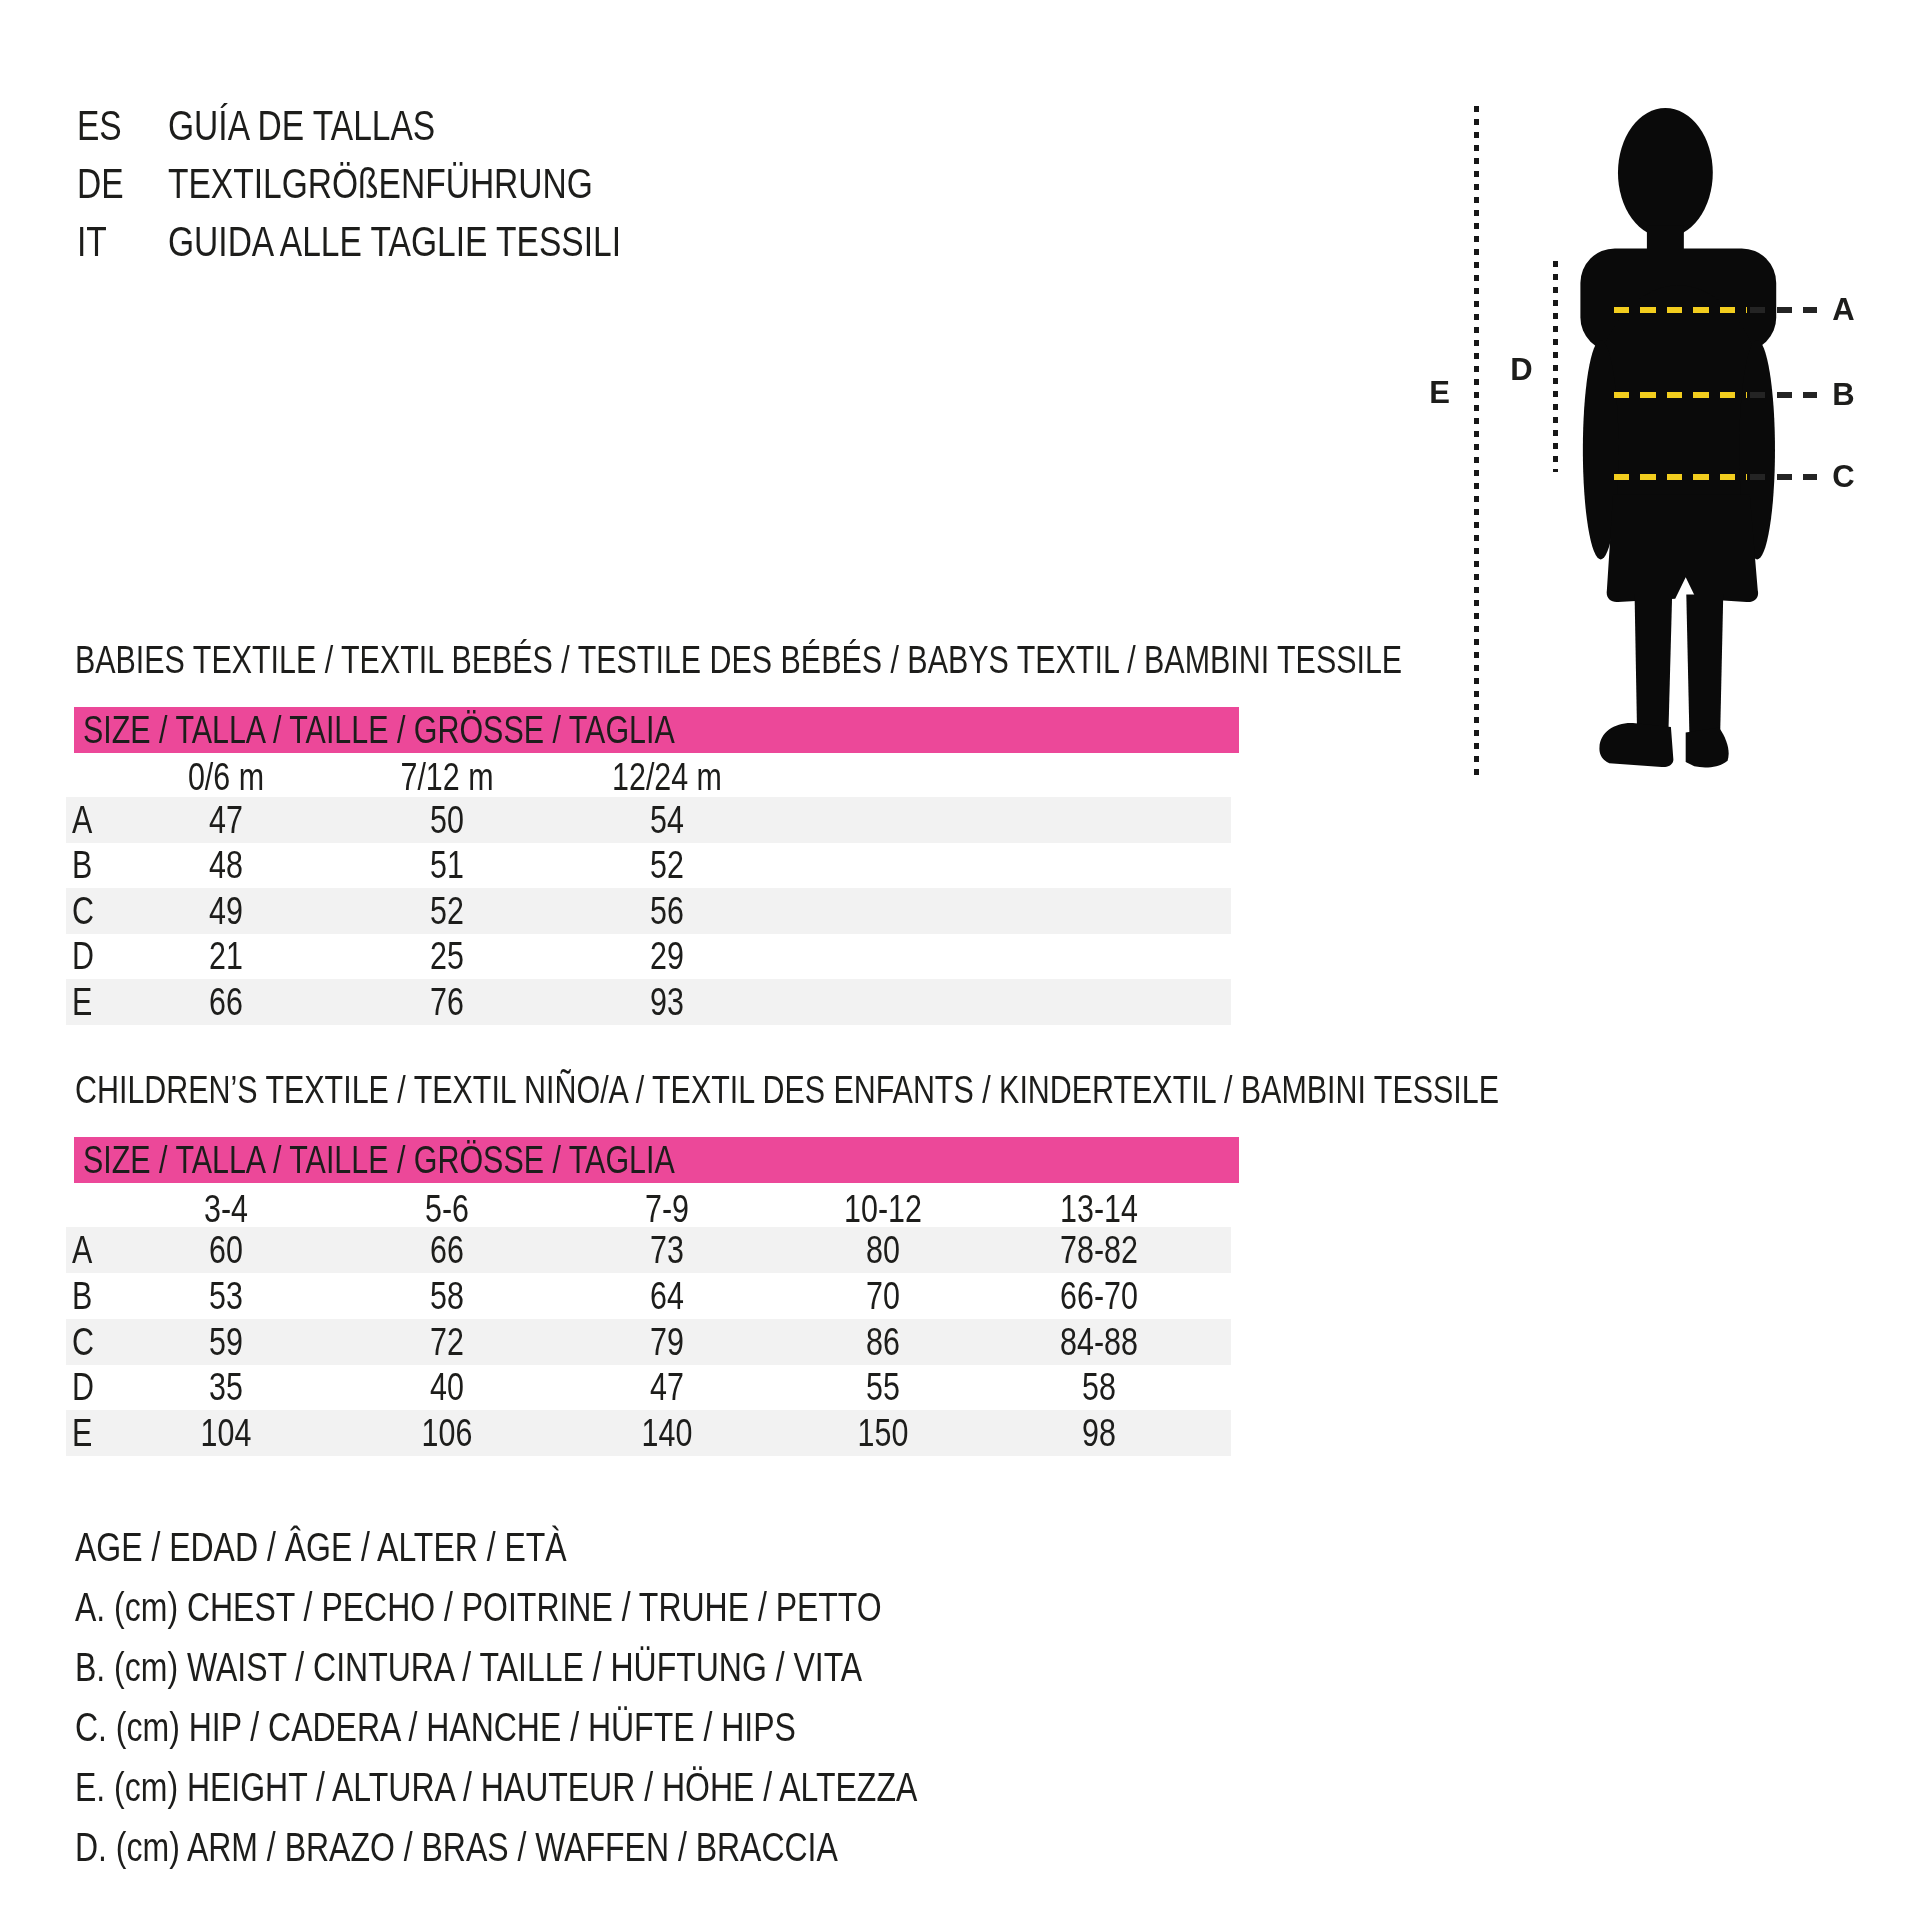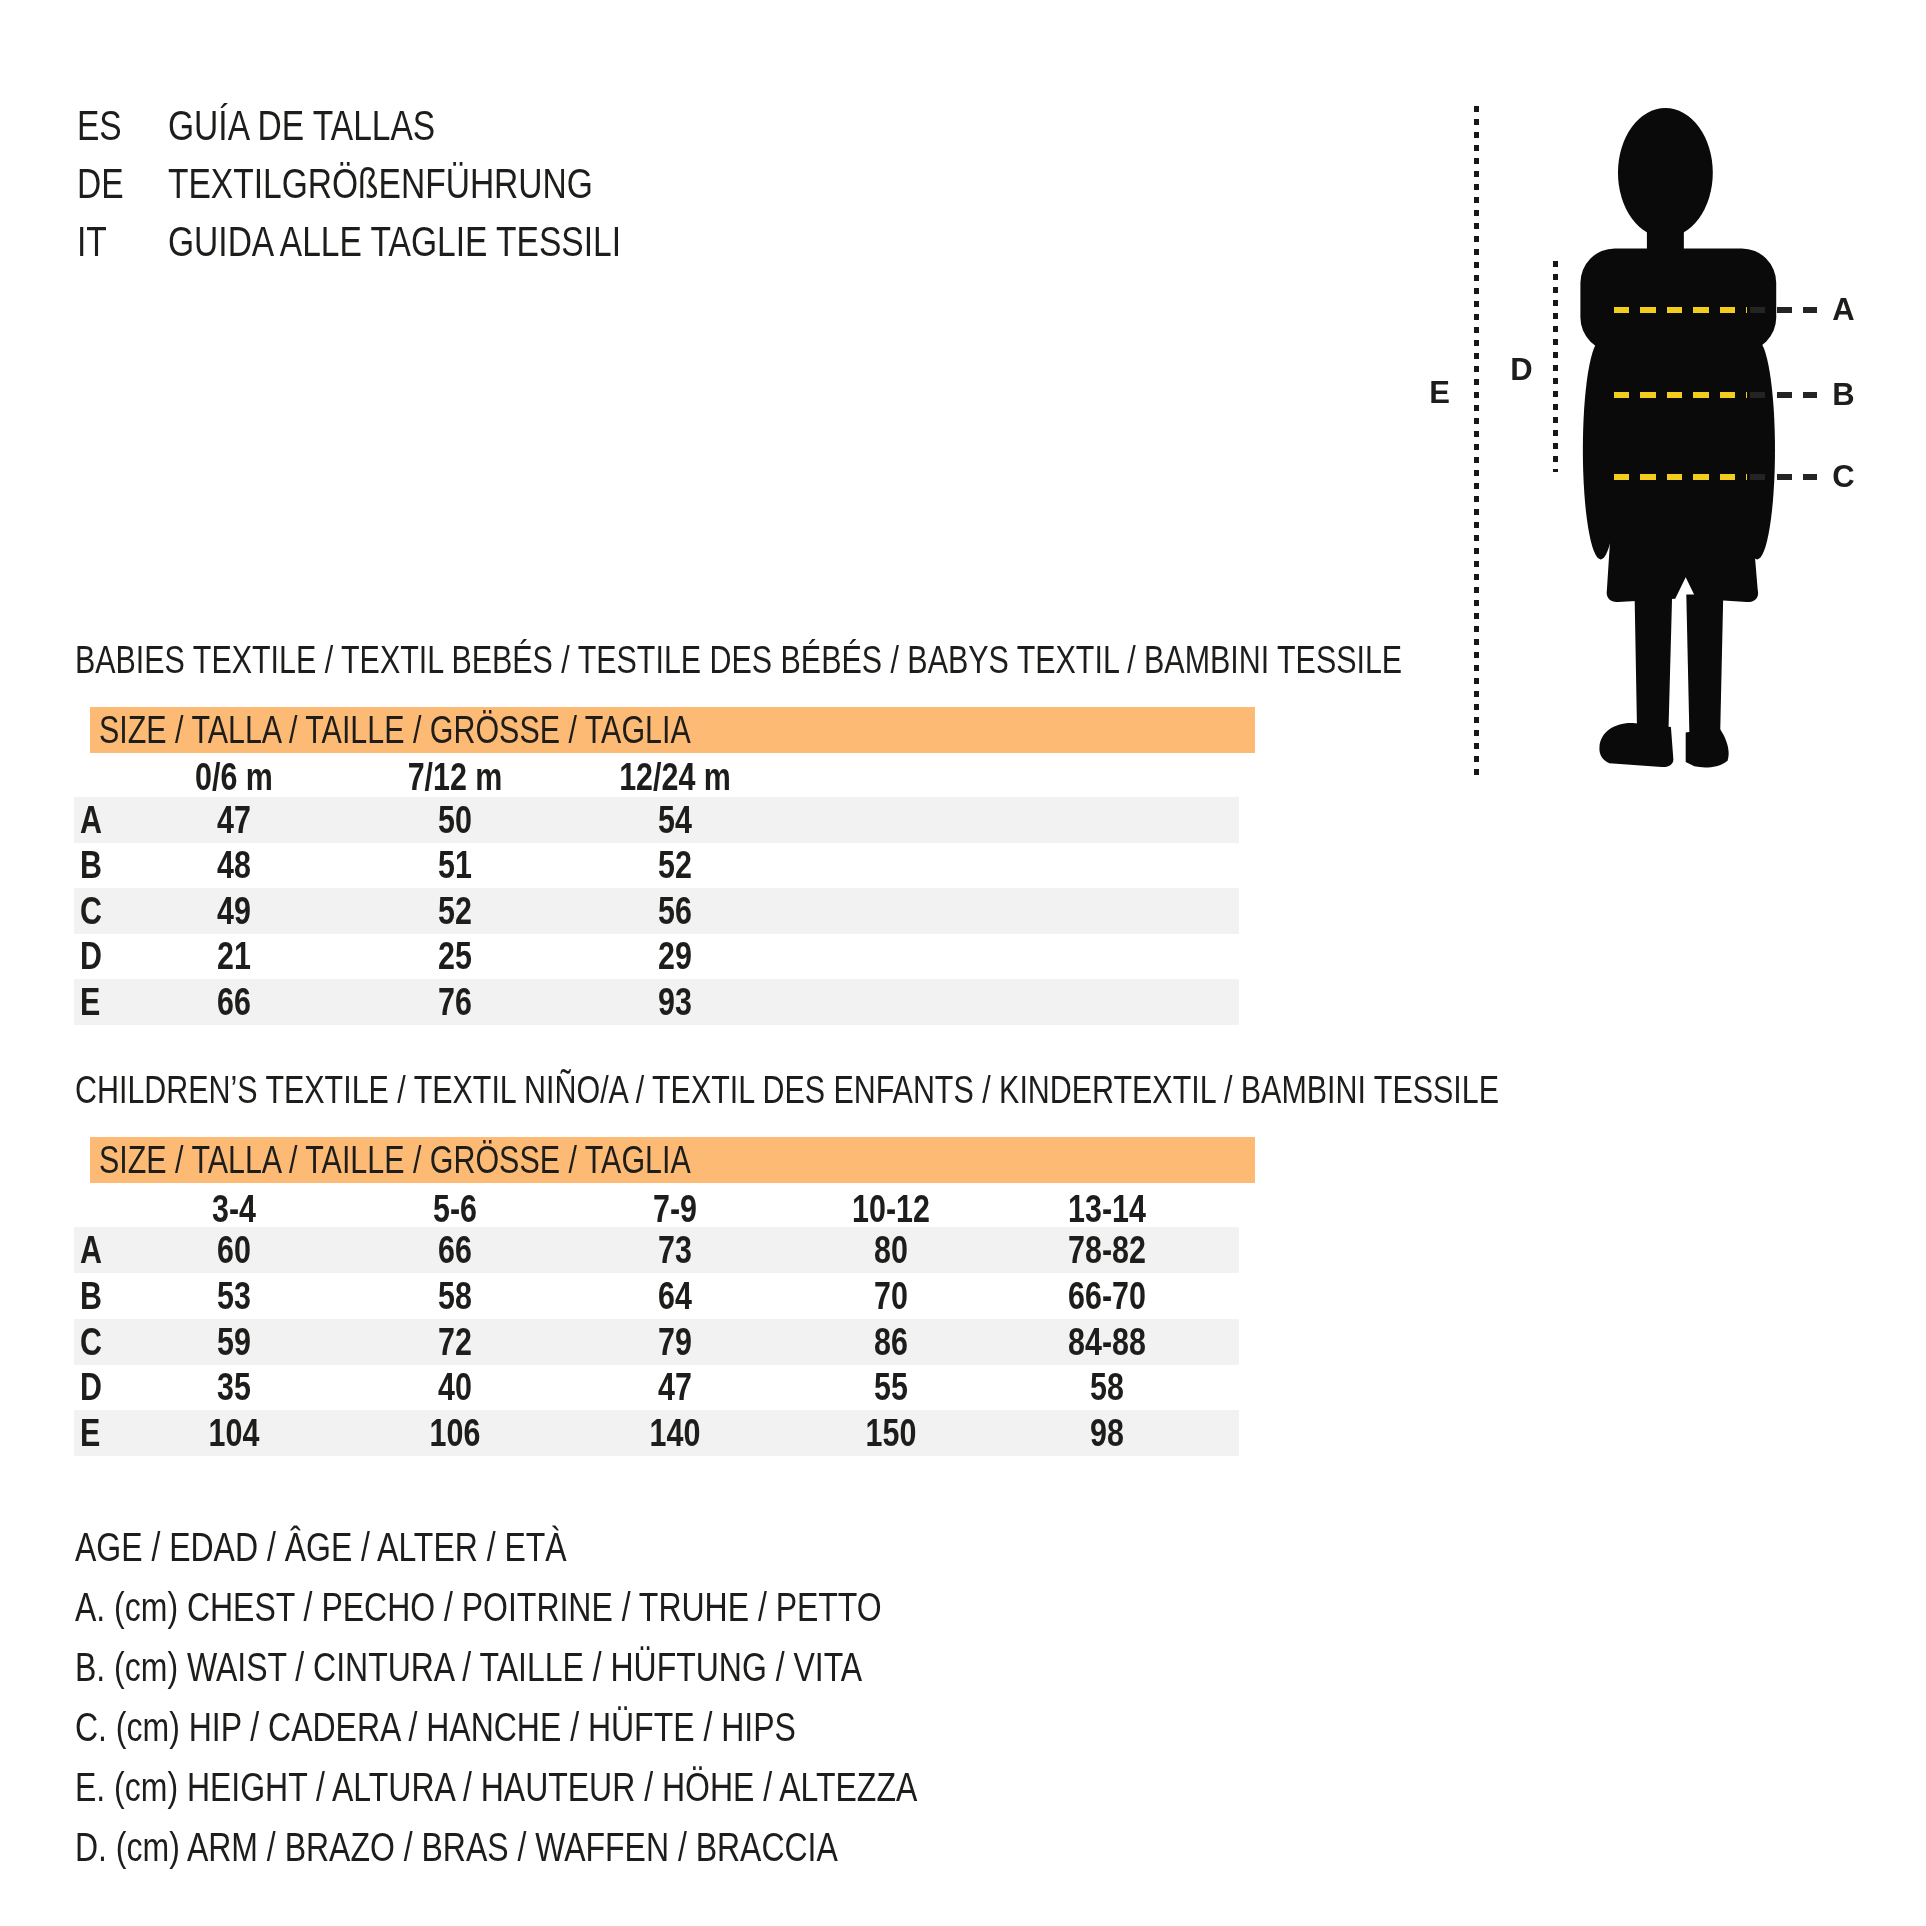--- a/index.html
+++ b/index.html
@@ -7,24 +7,24 @@
         font-family:"Liberation Sans","DejaVu Sans",sans-serif;color:#1d1d1b;}
   
   .cond{display:inline-block;transform:scaleX(0.78);transform-origin:0 50%;white-space:nowrap;}
   
   .langs{position:absolute;left:77px;top:96px;}
   .lang-row{height:58px;line-height:58px;font-size:43px;white-space:nowrap;}
   .lang-code{display:inline-block;width:91px;}
   
   .stitle{position:absolute;left:75px;font-size:39px;line-height:43px;white-space:nowrap;}
   
-  .band{position:absolute;left:74px;width:1165px;height:46px;background:#fdba74;margin-left:16px;}
+  .band{position:absolute;left:74px;width:1165px;height:46px;background:#ec4899;}
   .band .cond{margin-left:8.6px;line-height:46px;font-size:39px;}
   
-  .trow{position:absolute;left:74px;width:1165px;height:46px;line-height:46px;font-size:39px;font-weight:bold;}
+  .trow{position:absolute;left:66px;width:1165px;height:46px;line-height:46px;font-size:39px;}
   .trow.hrow{height:43px;line-height:43px;}
   .trow.stripe{background:#f2f2f2;}
   .rlabel{position:absolute;left:6.2px;top:0;transform:scaleX(0.78);transform-origin:0 50%;white-space:nowrap;}
   .ccell{position:absolute;top:0;white-space:nowrap;transform:translateX(-50%) scaleX(0.78);}
   .c1{left:160px;} .c2{left:381px;} .c3{left:601px;} .c4{left:817px;} .c5{left:1033px;}
   
   .legend{position:absolute;left:75px;top:1501px;margin-top:16px;}
   .legend .lline{height:60px;line-height:60px;font-size:41px;white-space:nowrap;}
   
   .vdots{position:absolute;width:5px;background:repeating-linear-gradient(180deg,#171717 0 6.2px,transparent 6.2px 13px);}

